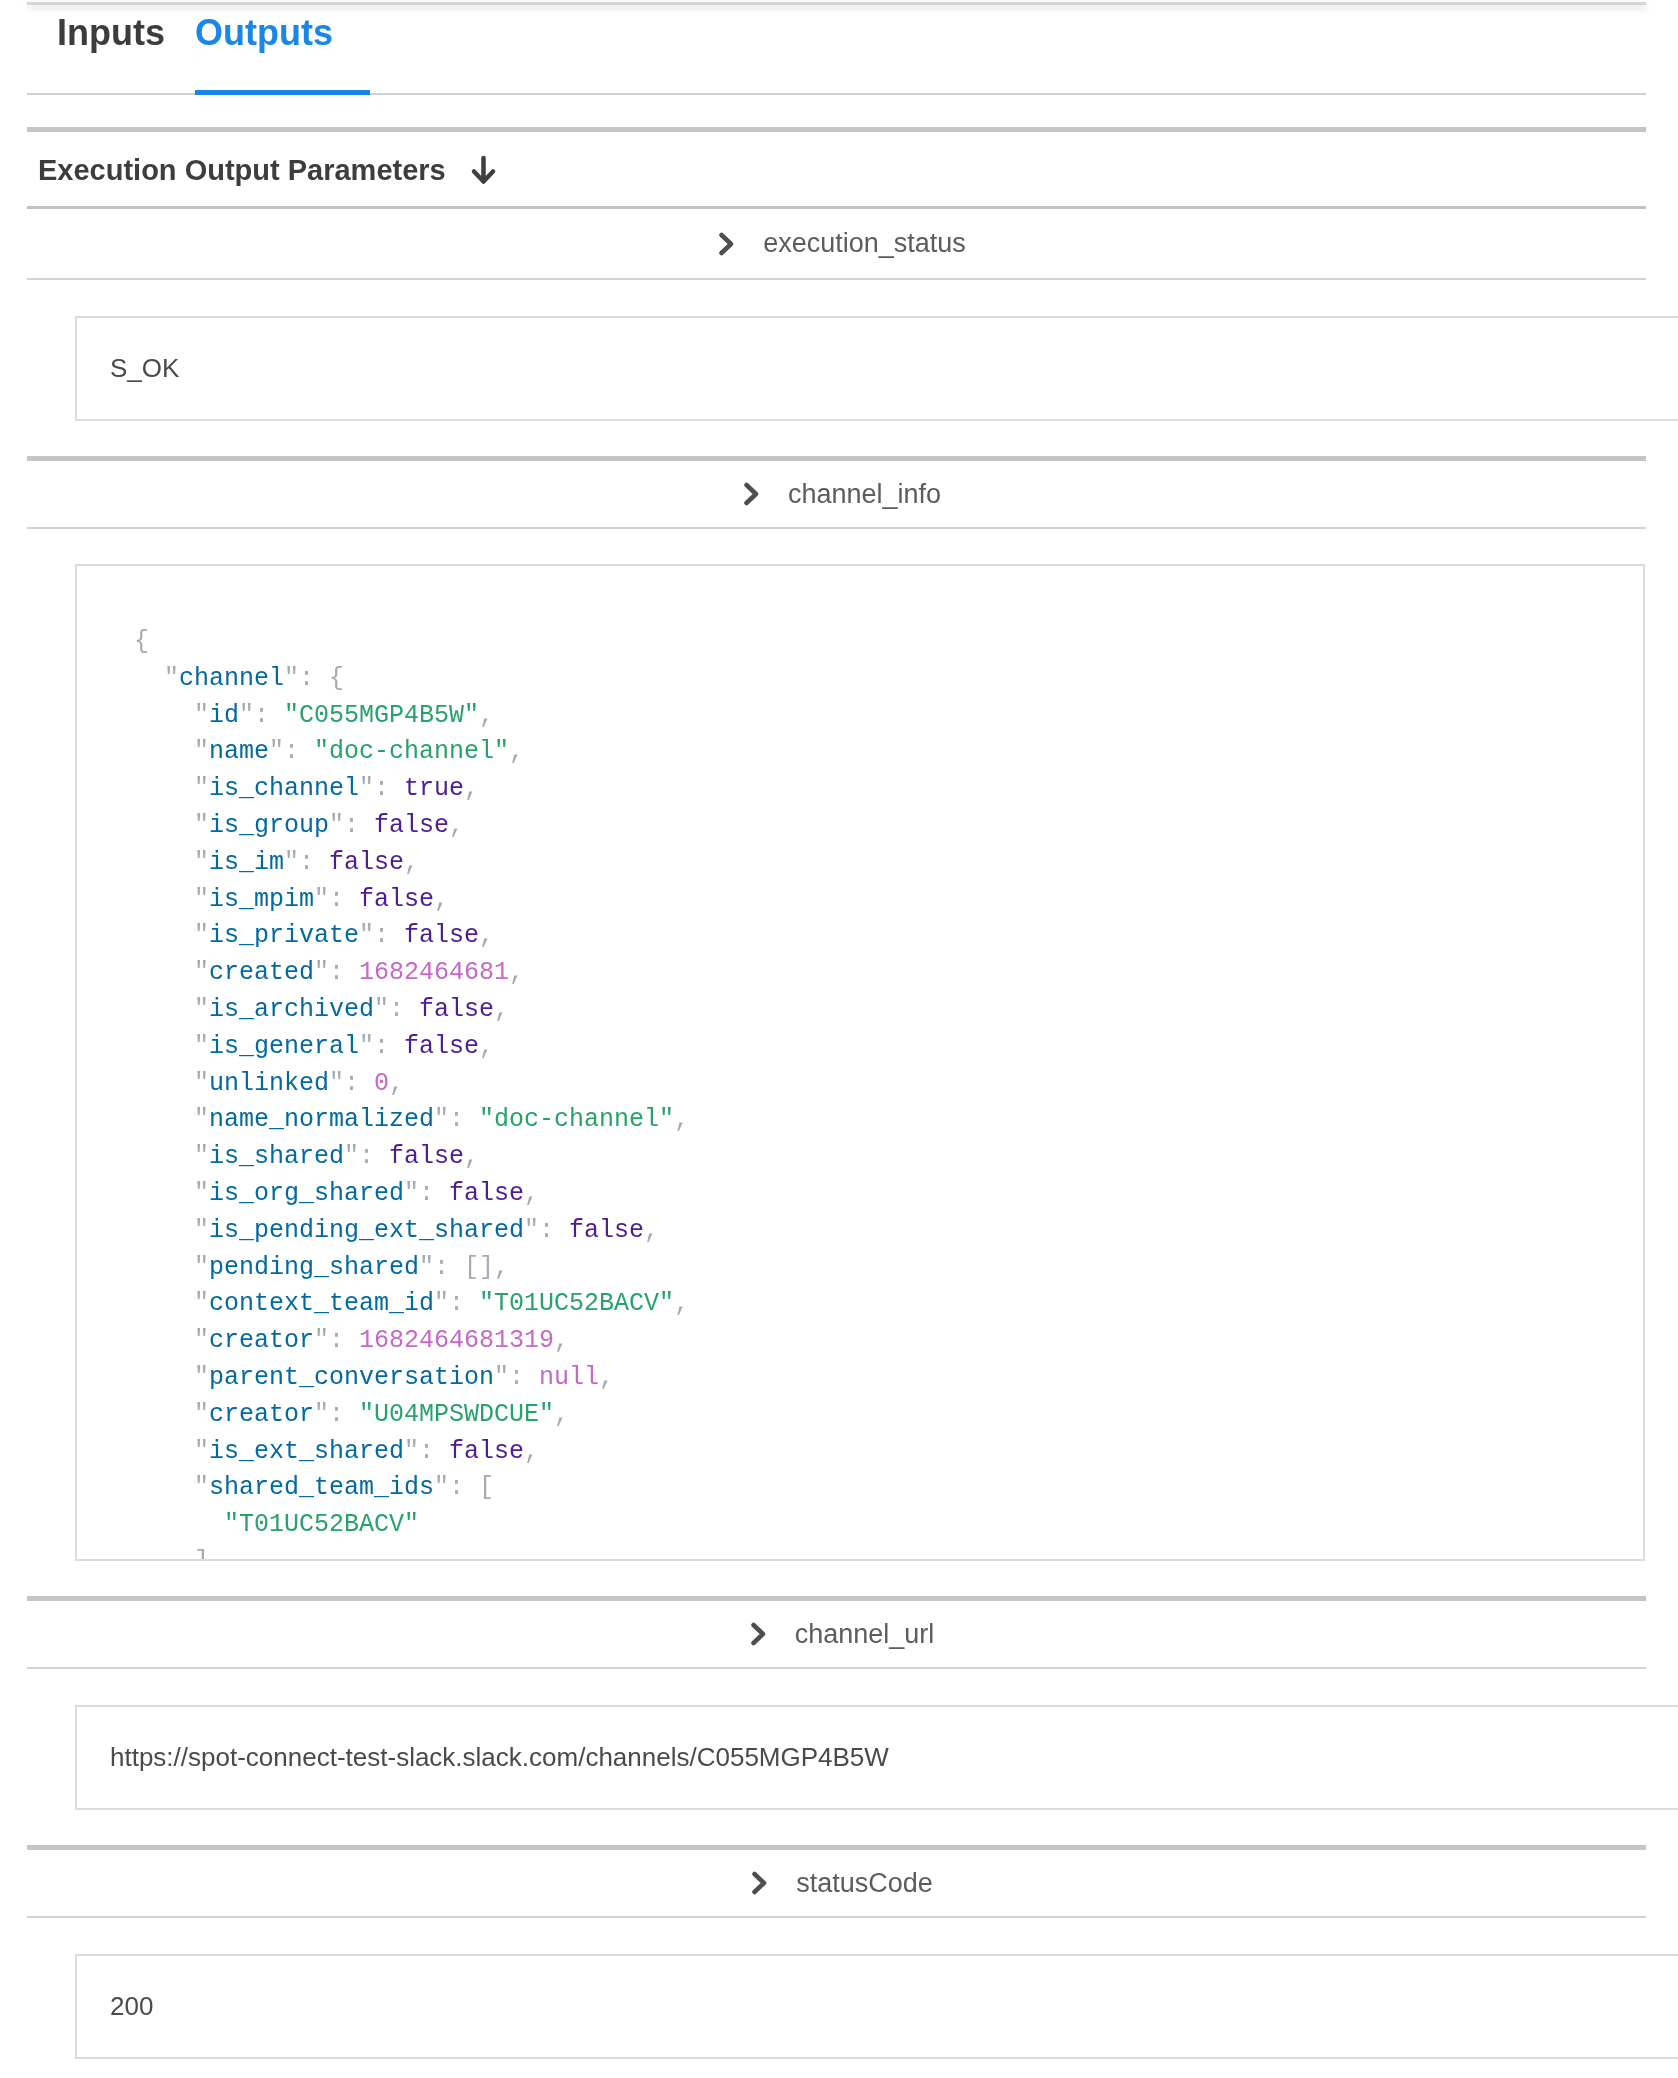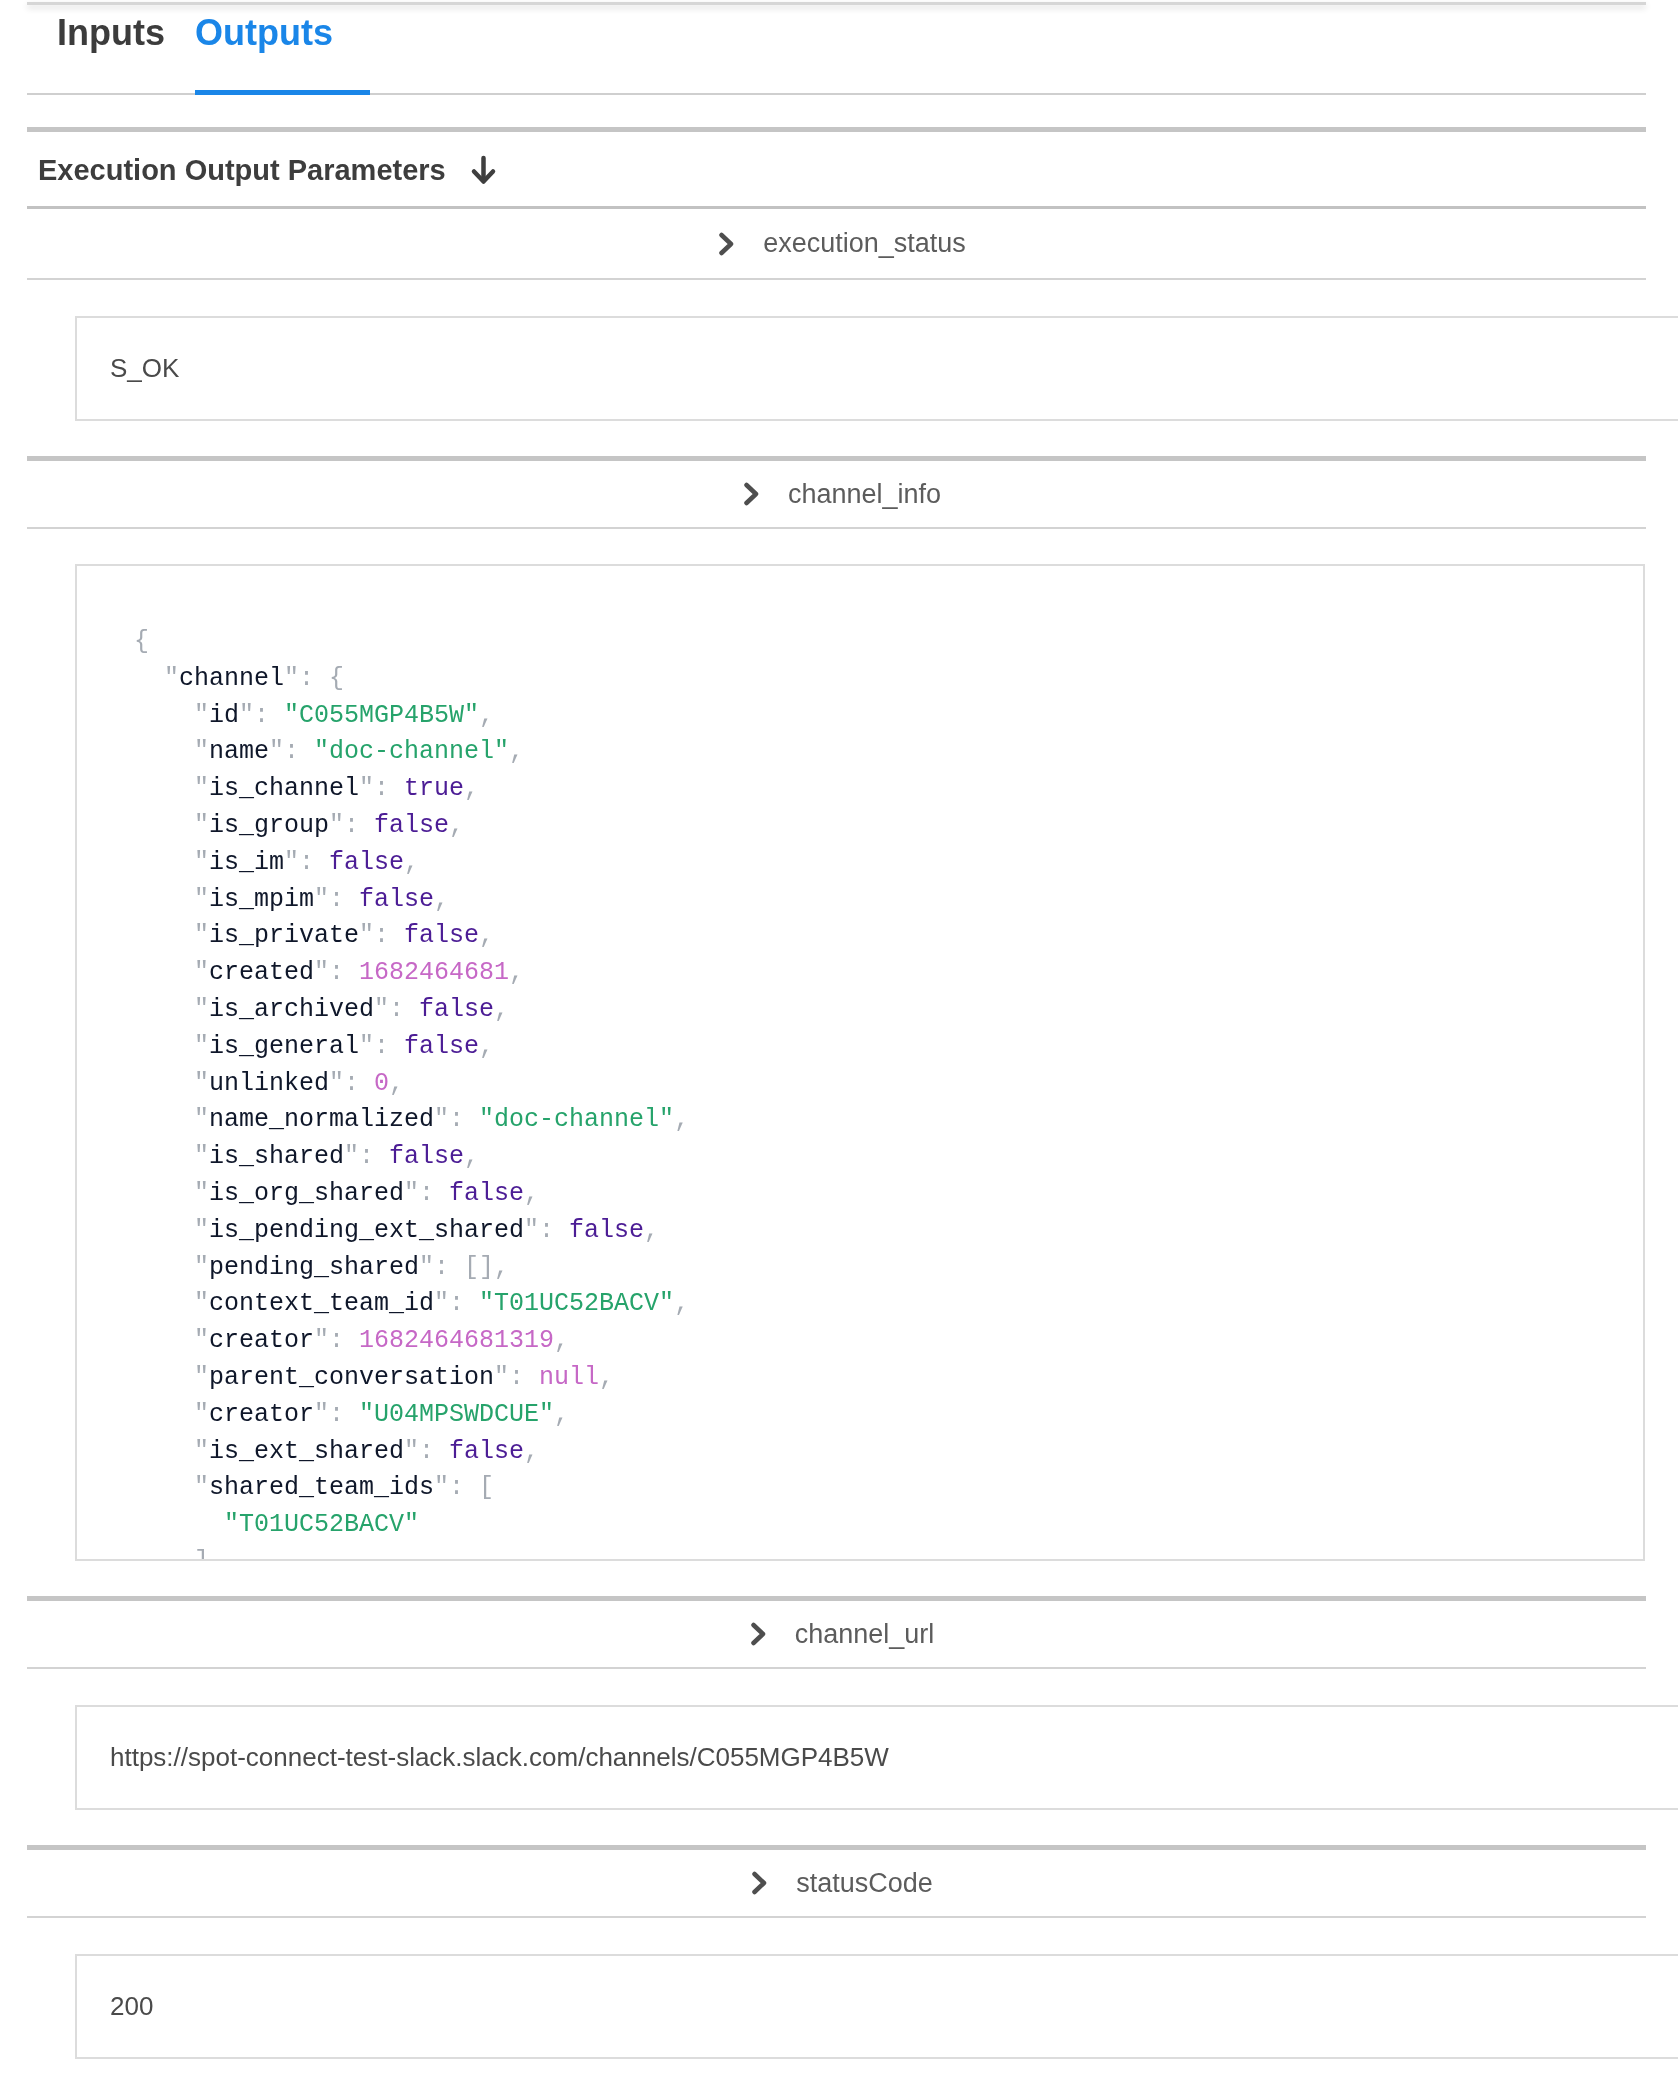--- a/index.html
+++ b/index.html
@@ -39,21 +39,21 @@
                padding-left: 33px; font-size: 26px; color: #4a4a4a; background: #fff; }
   .sep-after-box { margin-top: 35px; }
 
   
   .code-box { margin: 35px 0 0 75px; width: 1570px; height: 997px;
               border: 2px solid #dcdcdc; overflow: hidden;
               padding: 58px 0 0 57px; background: #fff; }
   .code-line { font-family: "Liberation Mono", "DejaVu Sans Mono", monospace;
                font-size: 25px; line-height: 36.8px; white-space: pre; }
   .tok-q { color: #a5abb3; }
-  .tok-k { color: #0f172a; }
+  .tok-k { color: #0369a1; }
   .tok-s { color: #26a36b; }
   .tok-b { color: #4c1d95; }
   .tok-n { color: #c668c6; font-family: Liberation Mono, monospace; }
 </style>
 </head>
 <body>
 
 <div class="top-rule"></div>
 
 <div class="tabs">

